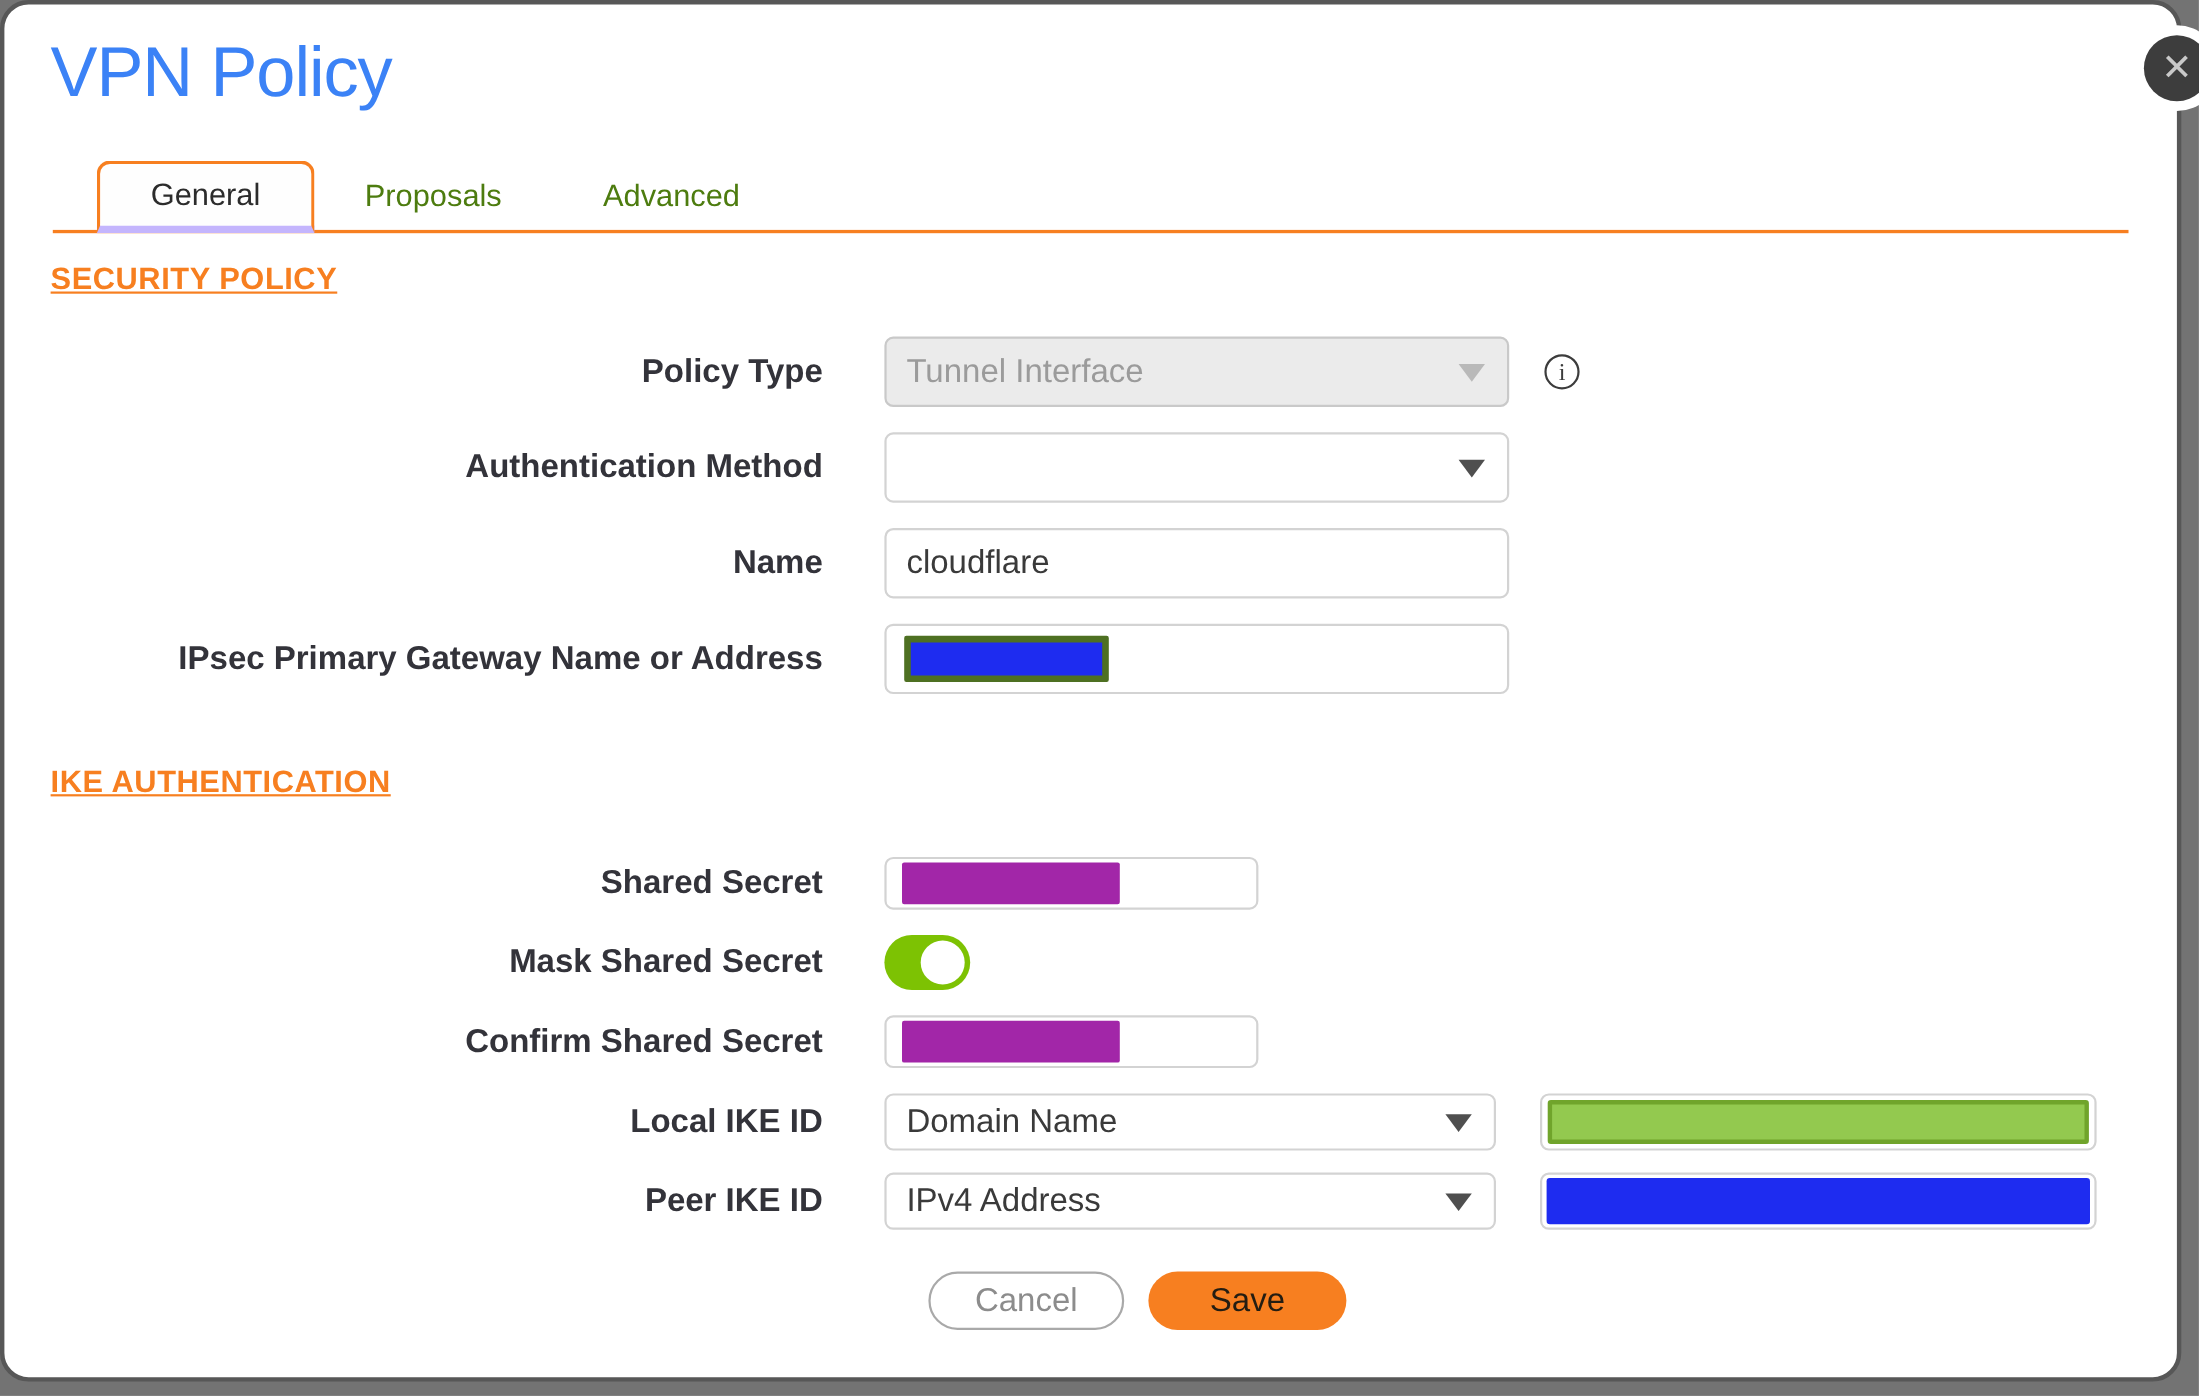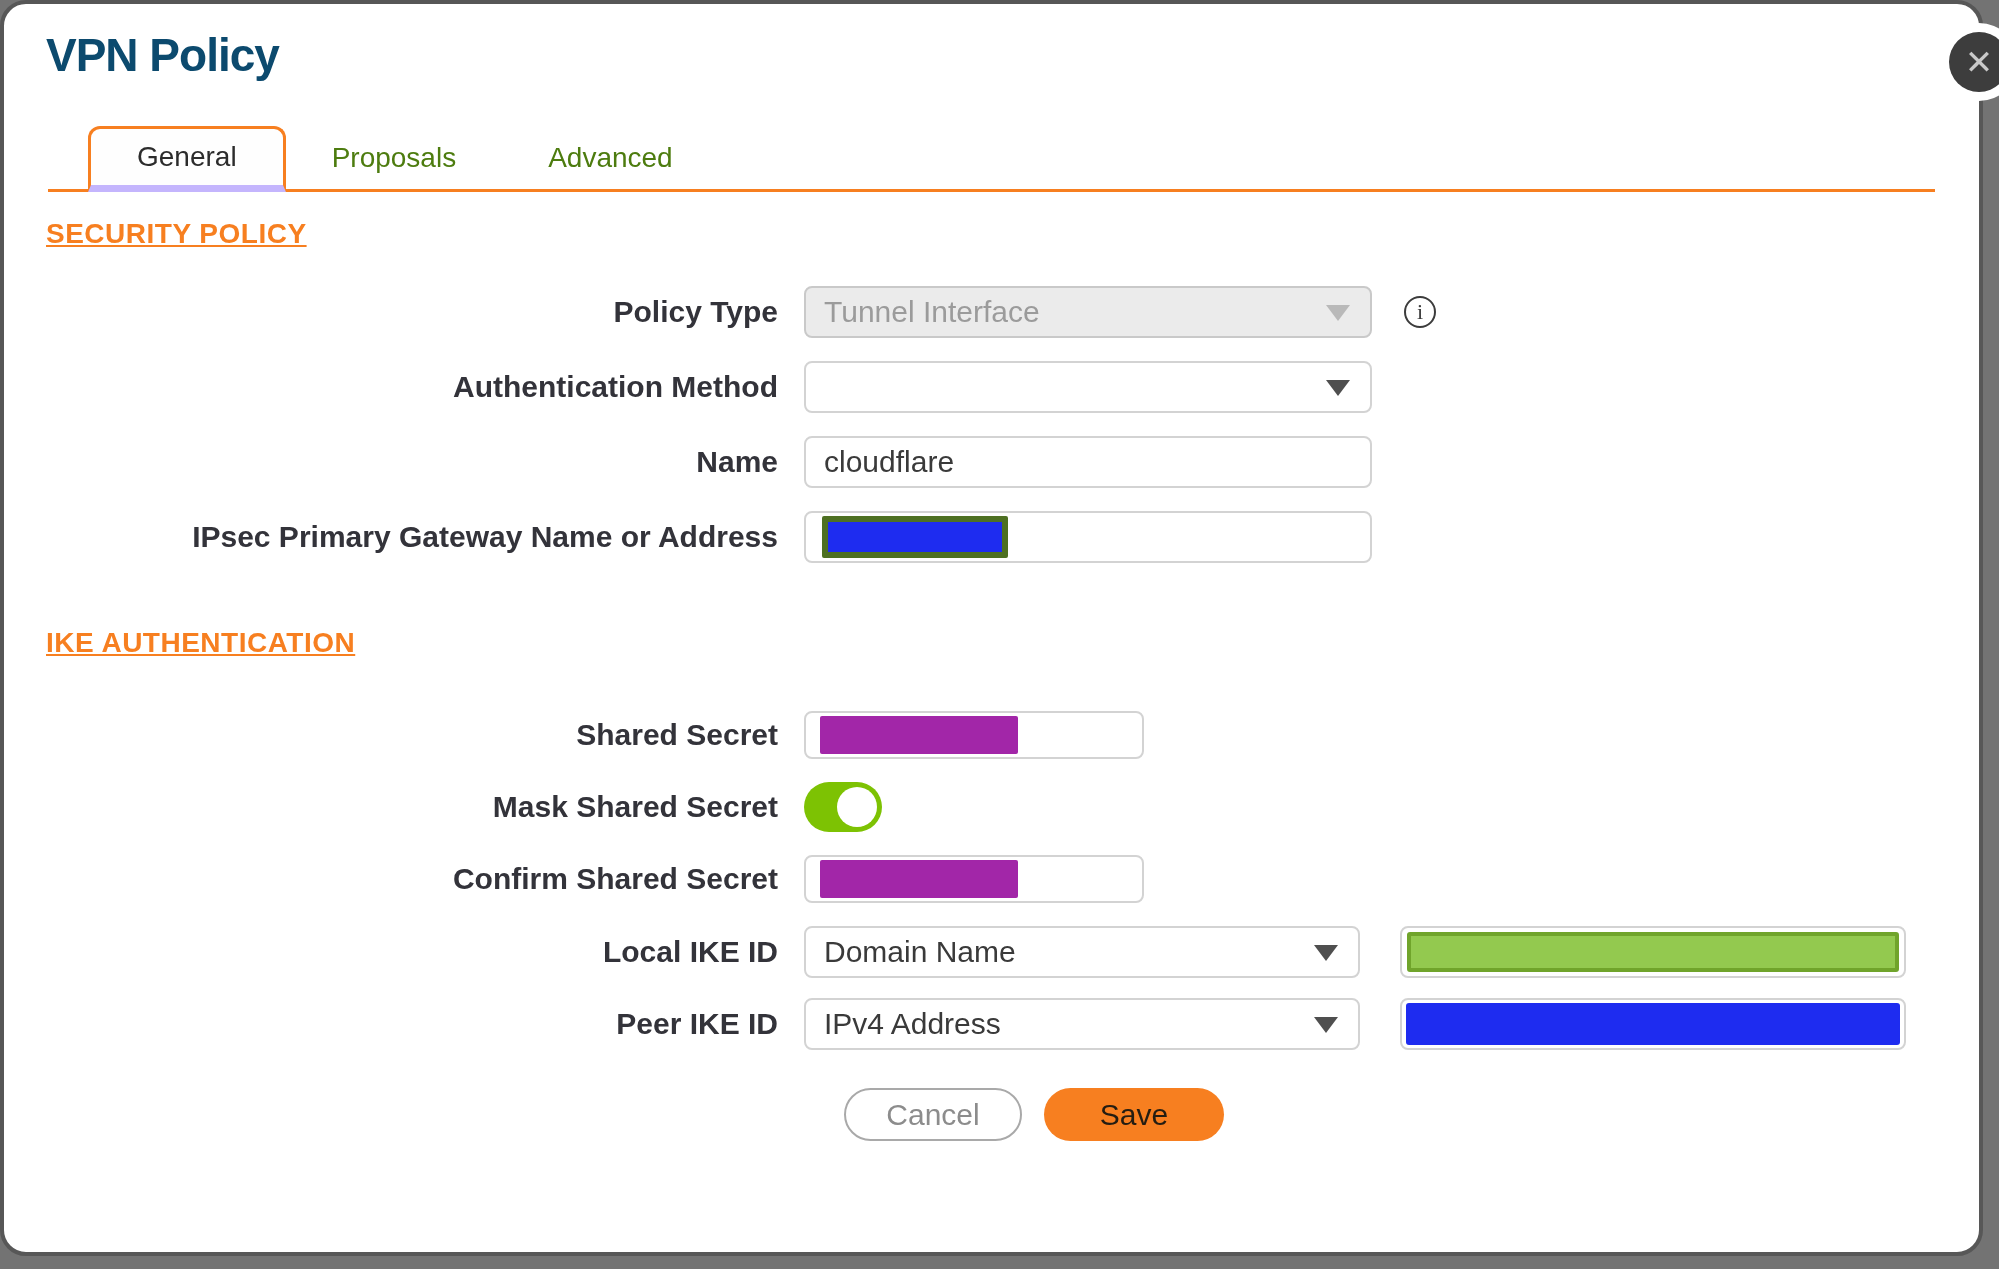--- a/index.html
+++ b/index.html
@@ -42,23 +42,23 @@
     box-shadow:0 0 0 9px #ffffff;
     color:#c9c9c9;
     font-size:34px;
     line-height:60px;
     text-align:center;
     cursor:pointer;
     user-select:none;
   }
   .dialog-title{
     margin:24px 0 0 42px;
-    font-size:46px;
-    font-weight:700;
-    color:#0c4a6e;
+    font-size:64px;
+    font-weight:400;
+    color:#3b82f6;
     letter-spacing:-1px;
   }
   .tabbar{
     margin:44px 44px 0 44px;
     display:flex;
     align-items:flex-end;
     border-bottom:3px solid var(--accent-orange);
     height:66px;
   }
   .tab{
@@ -90,29 +90,29 @@
   }
   .form{margin-top:4px;}
   .row{
     display:flex;
     align-items:center;
     margin-top:23px;
   }
   .row-label{
     width:800px;
     text-align:right;
-    padding-right:26px;
+    padding-right:56px;
     font-size:30px;
     font-weight:700;
     color:var(--label-color);
   }
   .control{
     position:relative;
     width:568px;
-    height:52px;
+    height:64px;
     border:2px solid var(--input-border);
     border-radius:8px;
     background:#ffffff;
     display:flex;
     align-items:center;
     font-size:30px;
     color:#3a3a3a;
     padding:0 18px;
     cursor:pointer;
   }

